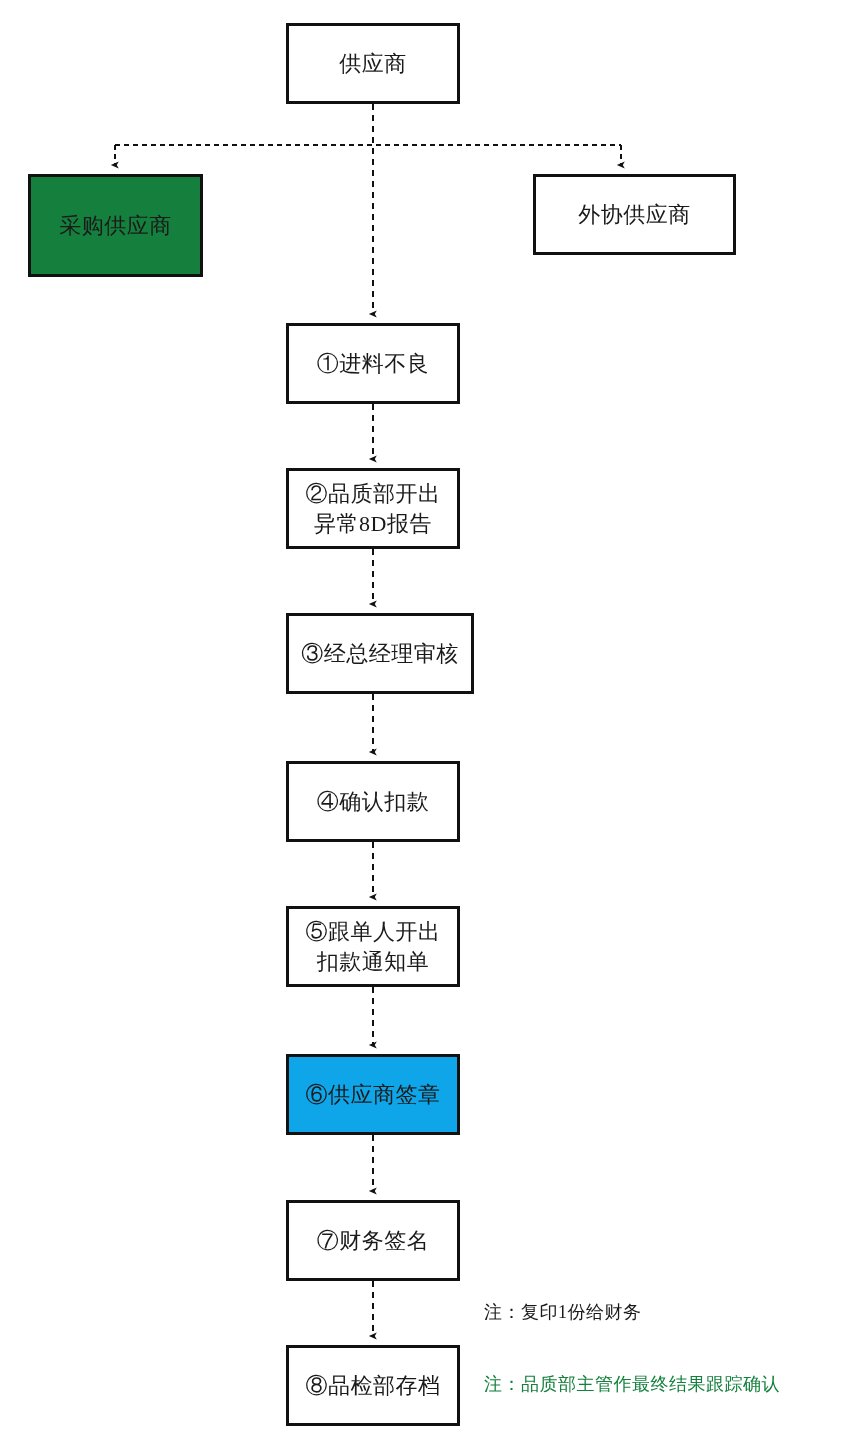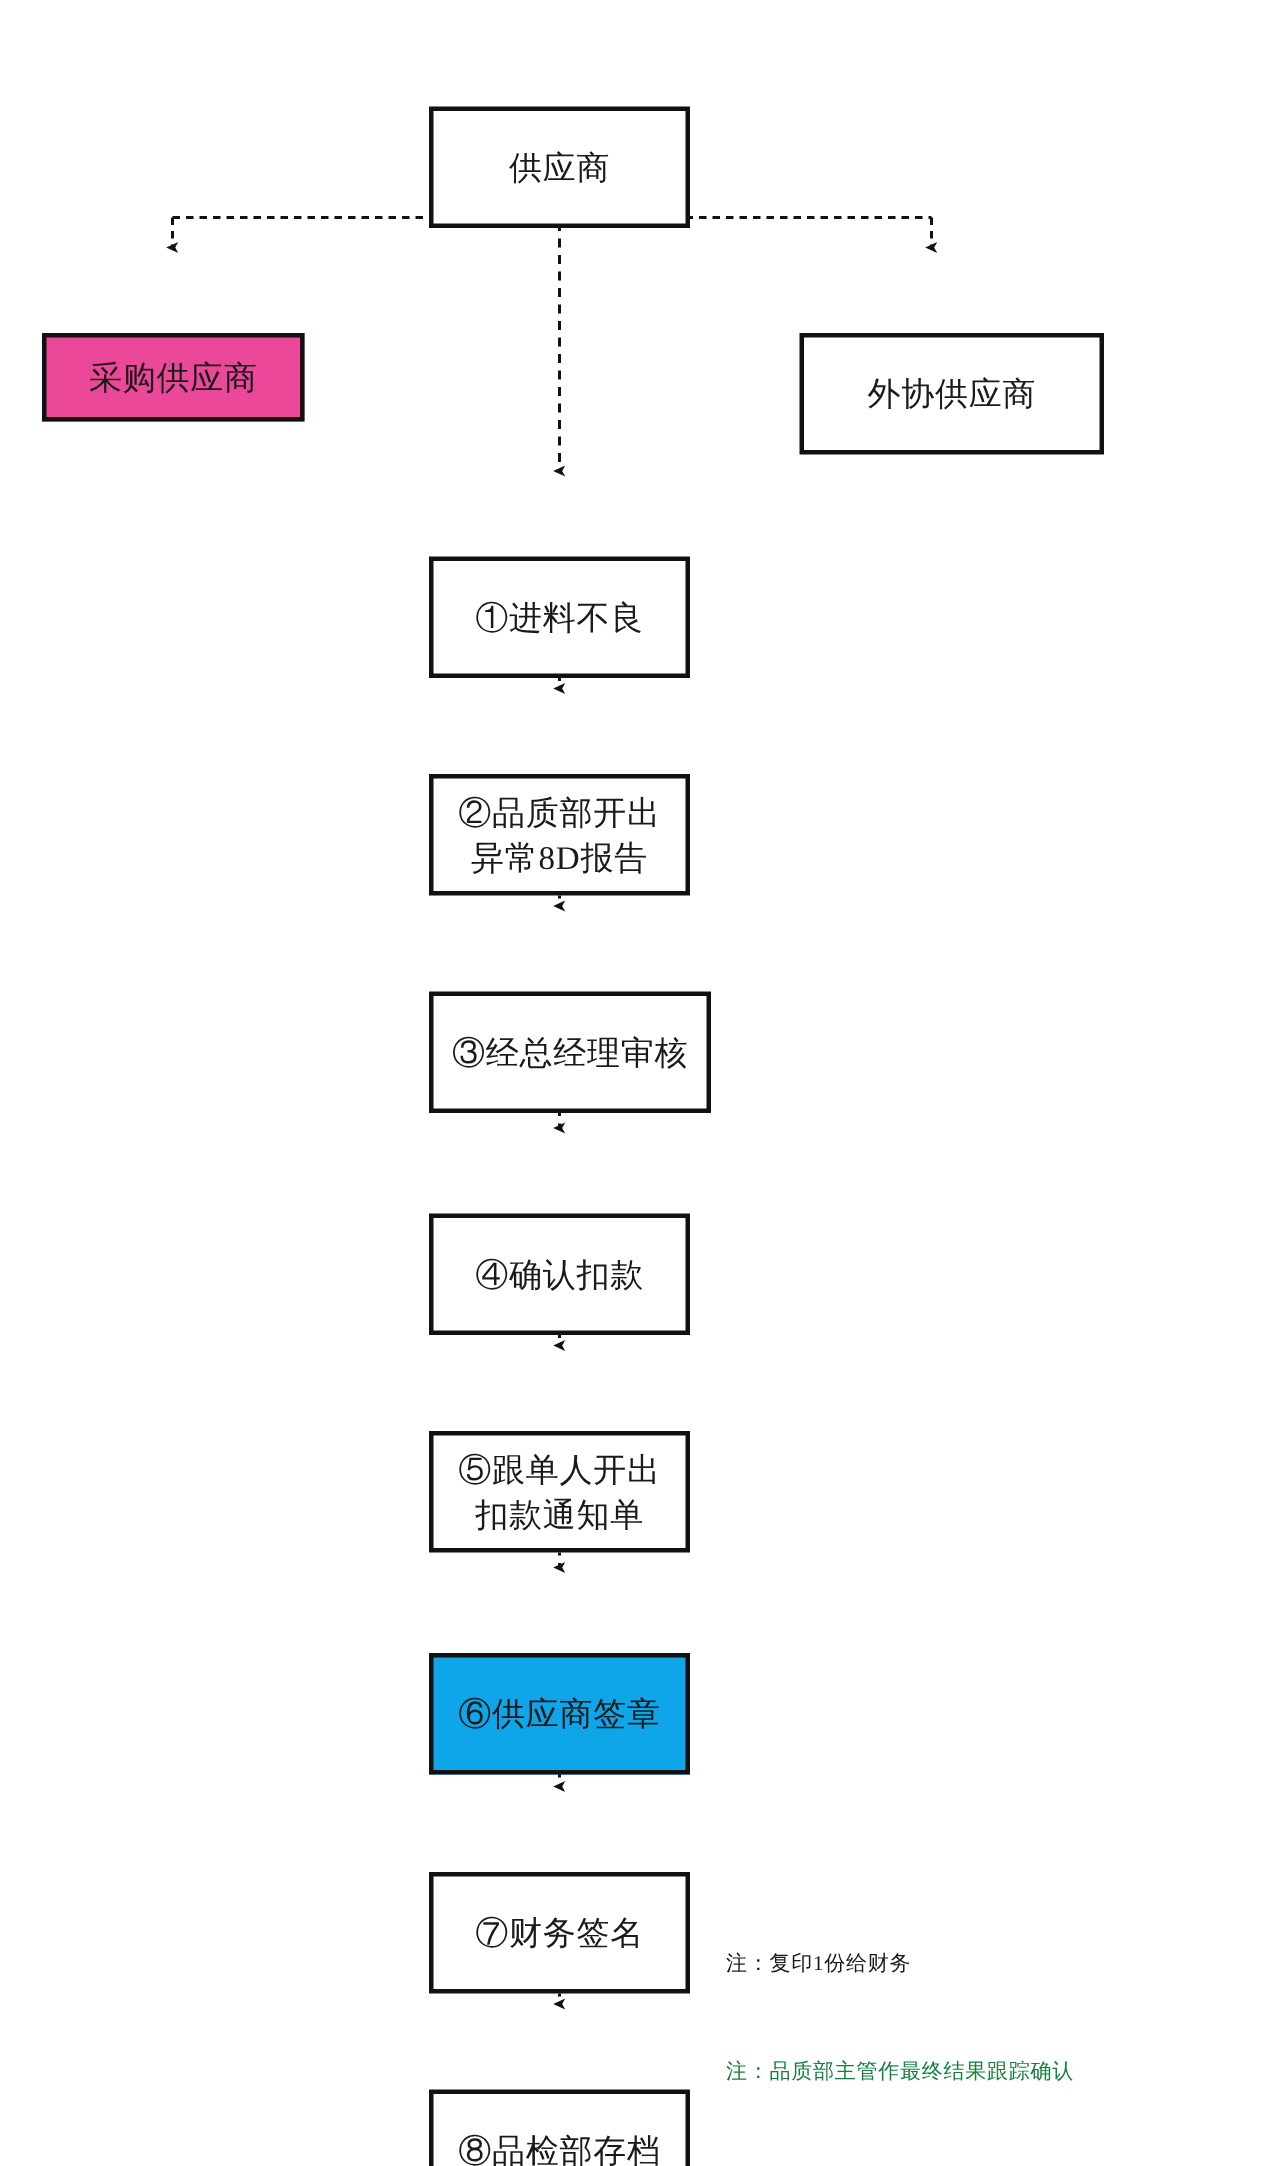--- a/index.html
+++ b/index.html
@@ -20,32 +20,31 @@
   }
   .node {
     position: absolute;
     box-sizing: border-box;
     border: 3px solid #111111;
     background: #ffffff;
     display: flex;
     align-items: center;
     justify-content: center;
     text-align: center;
-    margin-top: 48px;
   }
   .node .node-label {
     font-size: 22px;
     line-height: 1.32;
     letter-spacing: 0.5px;
     white-space: pre-line;
     color: #1a1a1a;
   }
   .note {
     position: absolute;
-    font-size: 14px;
+    font-size: 18px;
     line-height: 1.3;
     letter-spacing: 0.5px;
     color: #1a1a1a;
     white-space: nowrap;
   }
   svg.links {
     position: absolute;
     left: 0;
     top: 0;
     width: 854px;
@@ -98,21 +97,21 @@
       <line x1="373" y1="1135" x2="373" y2="1191" stroke="#111111" stroke-width="2" stroke-dasharray="6 5" marker-end="url(#arrowhead)"></line>
     </g>
     <g>
       <line x1="373" y1="1281" x2="373" y2="1336" stroke="#111111" stroke-width="2" stroke-dasharray="6 5" marker-end="url(#arrowhead)"></line>
     </g>
   </svg>
 
   <div class="node" style="left: 286px; top: 23px; width: 174px; height: 81px; border-color: rgb(17, 17, 17); background: rgb(255, 255, 255);">
     <span class="node-label">供应商</span>
   </div>
-  <div class="node" style="left: 28px; top: 174px; width: 175px; height: 59px; border-color: rgb(17, 17, 17); background: #ec4899;">
+  <div class="node" style="left: 28px; top: 174px; width: 175px; height: 103px; border-color: rgb(17, 17, 17); background: #15803d;">
     <span class="node-label">采购供应商</span>
   </div>
   <div class="node" style="left: 533px; top: 174px; width: 203px; height: 81px; border-color: rgb(17, 17, 17); background: rgb(255, 255, 255);">
     <span class="node-label">外协供应商</span>
   </div>
   <div class="node" style="left: 286px; top: 323px; width: 174px; height: 81px; border-color: rgb(17, 17, 17); background: rgb(255, 255, 255);">
     <span class="node-label">①进料不良</span>
   </div>
   <div class="node" style="left: 286px; top: 468px; width: 174px; height: 81px; border-color: rgb(17, 17, 17); background: rgb(255, 255, 255); text-align: center;">
     <span class="node-label">②品质部开出

